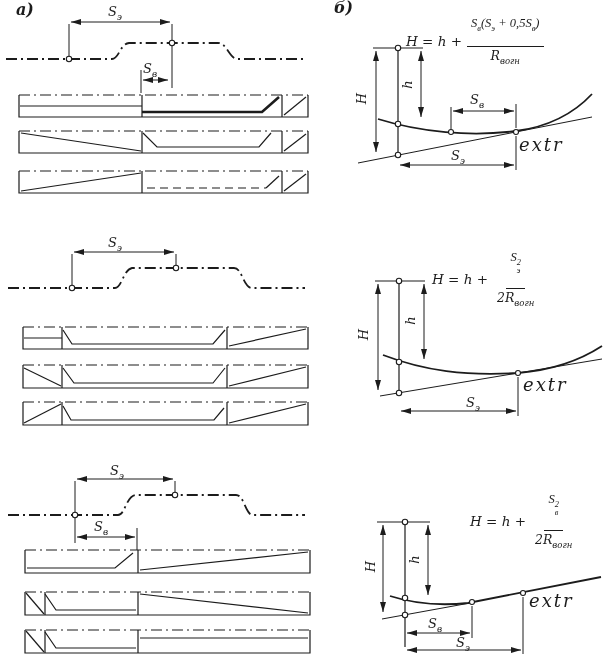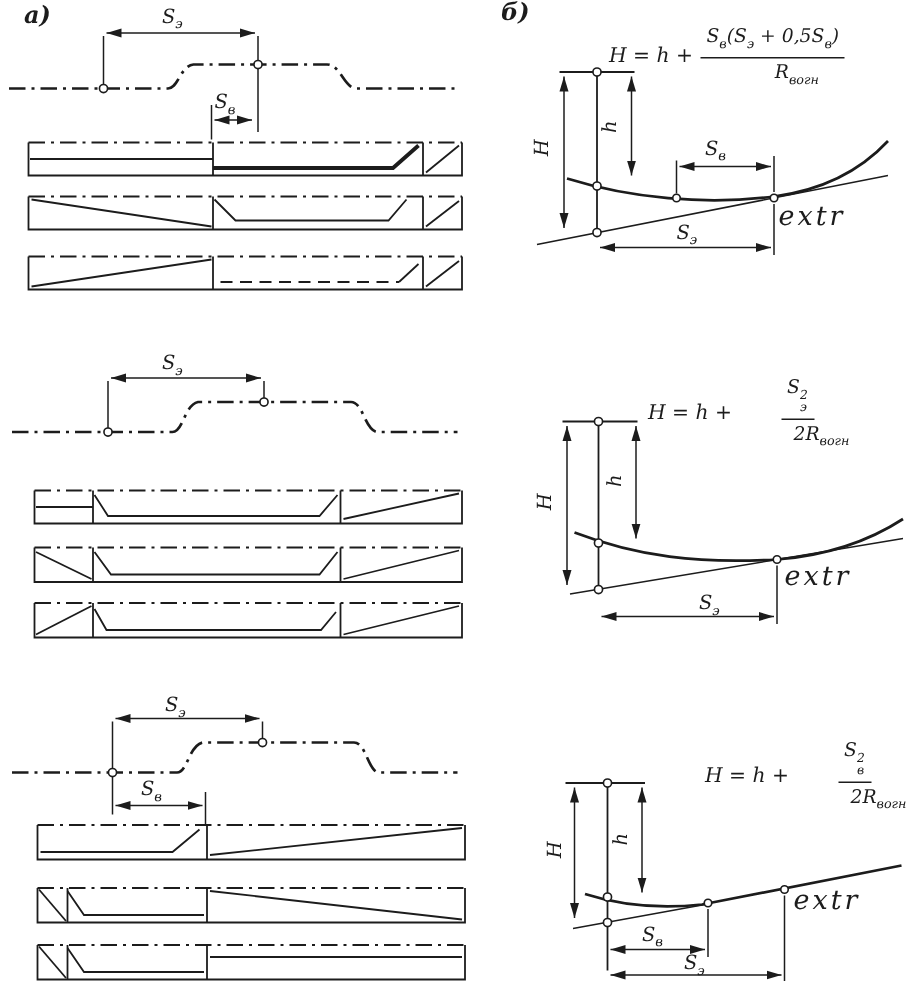--- a/index.html
+++ b/index.html
@@ -9,22 +9,22 @@
   .panel svg{position:absolute;left:0;top:0;}
   .lbl{position:absolute;font-style:italic;font-size:13px;line-height:1;white-space:nowrap;
        color:#1c1c1c;}
   .sec{font-size:16px;font-weight:bold;}
   .rot{transform:rotate(-90deg);transform-origin:center center;}
   .extr{font-size:18px;letter-spacing:2px;}
   sub{font-size:0.68em;vertical-align:-0.45em;font-style:italic;}
   .formula{position:absolute;display:flex;align-items:center;gap:5px;
            font-style:italic;font-size:13.5px;white-space:nowrap;}
   .frac{display:inline-flex;flex-direction:column;align-items:center;font-size:12.5px;}
-  .frac .num{padding:0 4px 3px 4px;border-bottom:1.3px solid #1c1c1c;}
-  .frac .den{padding:1px 4px 0 4px;margin-left:32px;}
+  .frac .num{padding:0 4px 13px 4px;border-bottom:1.3px solid #1c1c1c;font-family:Liberation Serif, serif;}
+  .frac .den{padding:1px 4px 0 4px;}
   .ss{display:inline-flex;flex-direction:column;line-height:0.95;font-size:0.66em;
       vertical-align:-0.5em;}
   
   .s{stroke:#1c1c1c;stroke-width:1.2;fill:none;stroke-linecap:butt;}
   .s2{stroke-width:1.8;}
   .thick{stroke-width:2.6;}
   .dim{stroke:#1c1c1c;stroke-width:1;fill:none;}
   .dd{stroke-dasharray:11 4 2 4;}
   .dsh{stroke-dasharray:8 5;}
   .node{fill:#ffffff;stroke:#1c1c1c;stroke-width:1.1;}

